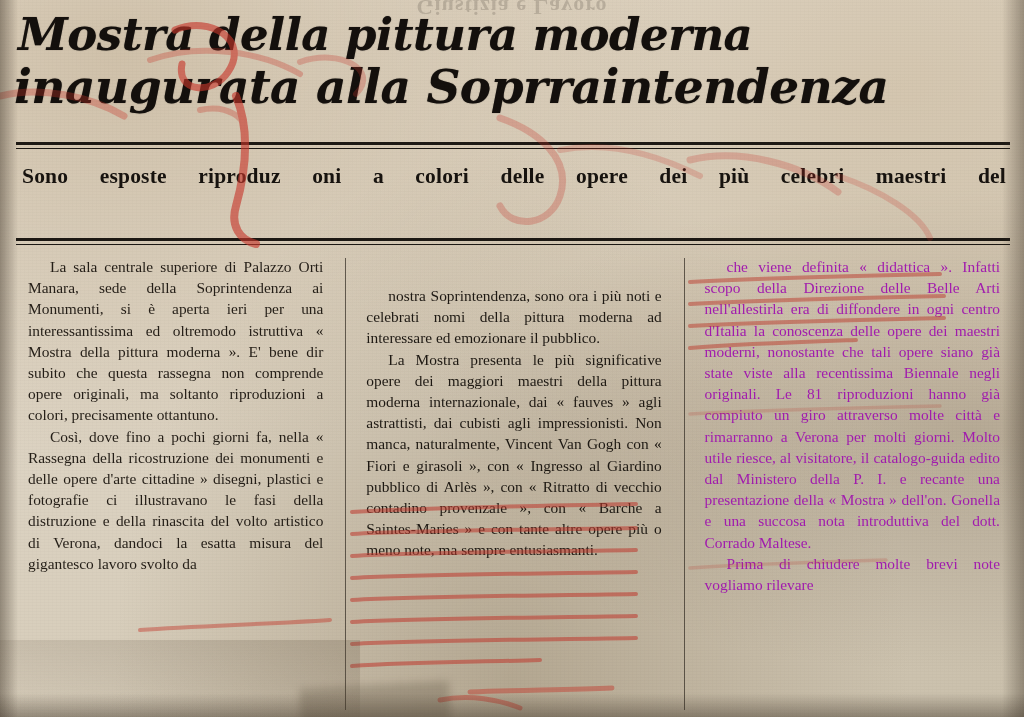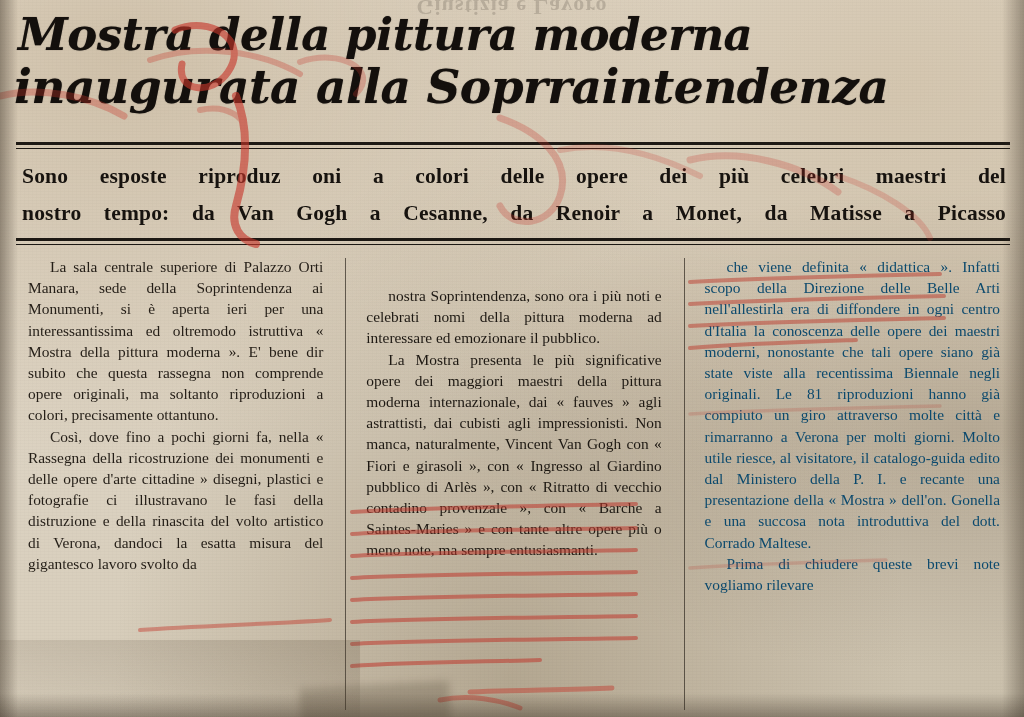--- a/index.html
+++ b/index.html
@@ -132,21 +132,21 @@
   .colrule {
     width: 1px;
     background: #3a332a;
     opacity: 0.75;
     margin-top: 2px;
     height: 452px;
   }
   
   #col1 { color: #241e17; }
   #col2 { color: #1e1913; margin-top: 29px; }
-  #col3 { color: #0c4a6e; }
+  #col3 { color: #a21caf; }
   #mark-svg { position: absolute; inset: 0; pointer-events: none; }
 
   
   #edge-left {
     position: absolute; top: 0; left: 0; width: 18px; height: 717px;
     background: linear-gradient(90deg, rgba(60,50,38,0.45), rgba(60,50,38,0));
     pointer-events: none;
   }
   #edge-right {
     position: absolute; top: 0; right: 0; width: 22px; height: 717px;
@@ -185,40 +185,39 @@
   <div id="headline">
     <div class="hl-line" id="hl1">Mostra della pittura moderna</div>
     <div class="hl-line" id="hl2">inaugurata   alla   Soprraintendenza</div>
   </div>
 
   <div class="rule" id="rule1"></div>
   <div class="rule" id="rule2"></div>
 
   <div id="subhead">
     <span class="sub-l1">Sono  esposte  riproduz oni  a  colori  delle  opere  dei  più  celebri  maestri  del</span>
-    <span class="sub-l2">nostro tempo: da Van Gogh a Cesanne, da Renoir a Monet, da Matisse a Picasso</span>
   </div>
 
   <div class="rule" id="rule3"></div>
   <div class="rule" id="rule4"></div>
 
   <div id="columns">
     <div class="col" id="col1">
       <p>La sala centrale superiore di Palazzo Orti Manara, sede della Soprintendenza ai Monumenti, si è aperta ieri per una interessantissima ed oltremodo istruttiva « Mostra della pittura moderna ». E' bene dir subito che questa rassegna non comprende opere originali, ma soltanto riproduzioni a colori, precisamente ottantuno.</p>
       <p>Così, dove fino a pochi giorni fa, nella « Rassegna della ricostruzione dei monumenti e delle opere d'arte cittadine » disegni, plastici e fotografie ci illustravano le fasi della distruzione e della rinascita del volto artistico di Verona, dandoci la esatta misura del gigantesco lavoro svolto da</p>
     </div>
     <div class="colrule"></div>
     <div class="col" id="col2">
       <p>nostra Soprintendenza, sono ora i più noti e celebrati nomi della pittura moderna ad interessare ed emozionare il pubblico.</p>
       <p>La Mostra presenta le più significative opere dei maggiori maestri della pittura moderna internazionale, dai « fauves » agli astrattisti, dai cubisti agli impressionisti. Non manca, naturalmente, Vincent Van Gogh con « Fiori e girasoli », con « Ingresso al Giardino pubblico di Arlès », con « Ritratto di vecchio contadino provenzale », con « Barche a Saintes-Maries » e con tante altre opere più o meno note, ma sempre entusiasmanti.</p>
     </div>
     <div class="colrule"></div>
     <div class="col" id="col3">
       <p>che viene definita « didattica ». Infatti scopo della Direzione delle Belle Arti nell'allestirla era di diffondere in ogni centro d'Italia la conoscenza delle opere dei maestri moderni, nonostante che tali opere siano già state viste alla recentissima Biennale negli originali. Le 81 riproduzioni hanno già compiuto un giro attraverso molte città e rimarranno a Verona per molti giorni. Molto utile riesce, al visitatore, il catalogo-guida edito dal Ministero della P. I. e recante una presentazione della « Mostra » dell'on. Gonella e una succosa nota introduttiva del dott. Corrado Maltese.</p>
-      <p>Prima di chiudere queste brevi note vogliamo rilevare</p>
+      <p>Prima di chiudere molte brevi note vogliamo rilevare</p>
     </div>
   </div>
 
   <svg id="mark-svg" width="1024" height="717" viewBox="0 0 1024 717">
     <g stroke="#c8372c" fill="none" stroke-linecap="round" stroke-linejoin="round" opacity="0.62">
       <path d="M175,30 C 210,15 250,40 228,72 C 212,96 176,92 182,64" stroke-width="7"></path>
       <path d="M150,60 C 200,42 262,52 300,74" stroke-width="6" opacity="0.5"></path>
       <path d="M300,62 C 340,48 380,70 356,94" stroke-width="6" opacity="0.45"></path>
       <path d="M236,96 C 250,130 246,170 236,206 C 230,226 240,240 256,244" stroke-width="8"></path>
       <path d="M200,110 C 226,104 250,118 244,136" stroke-width="6" opacity="0.5"></path>

